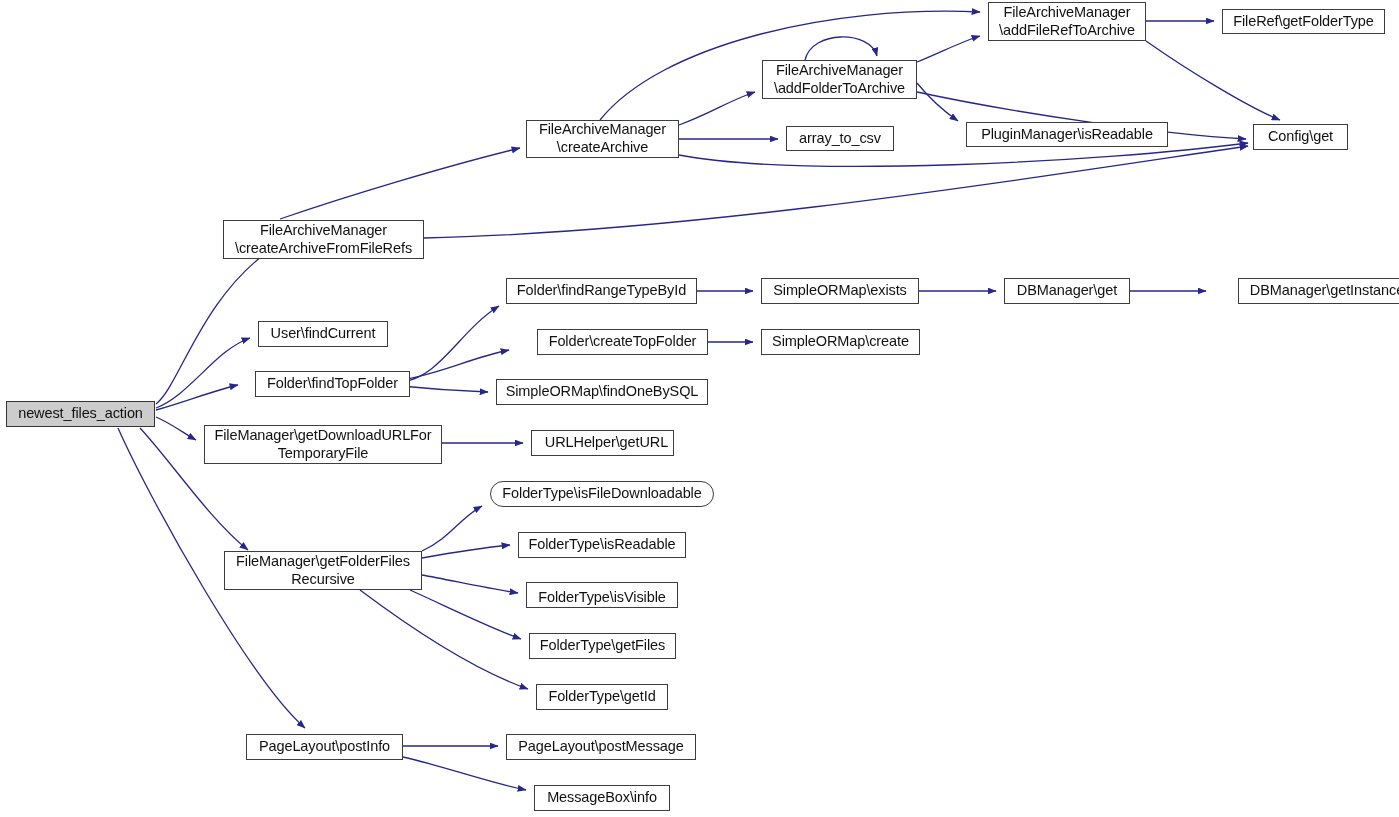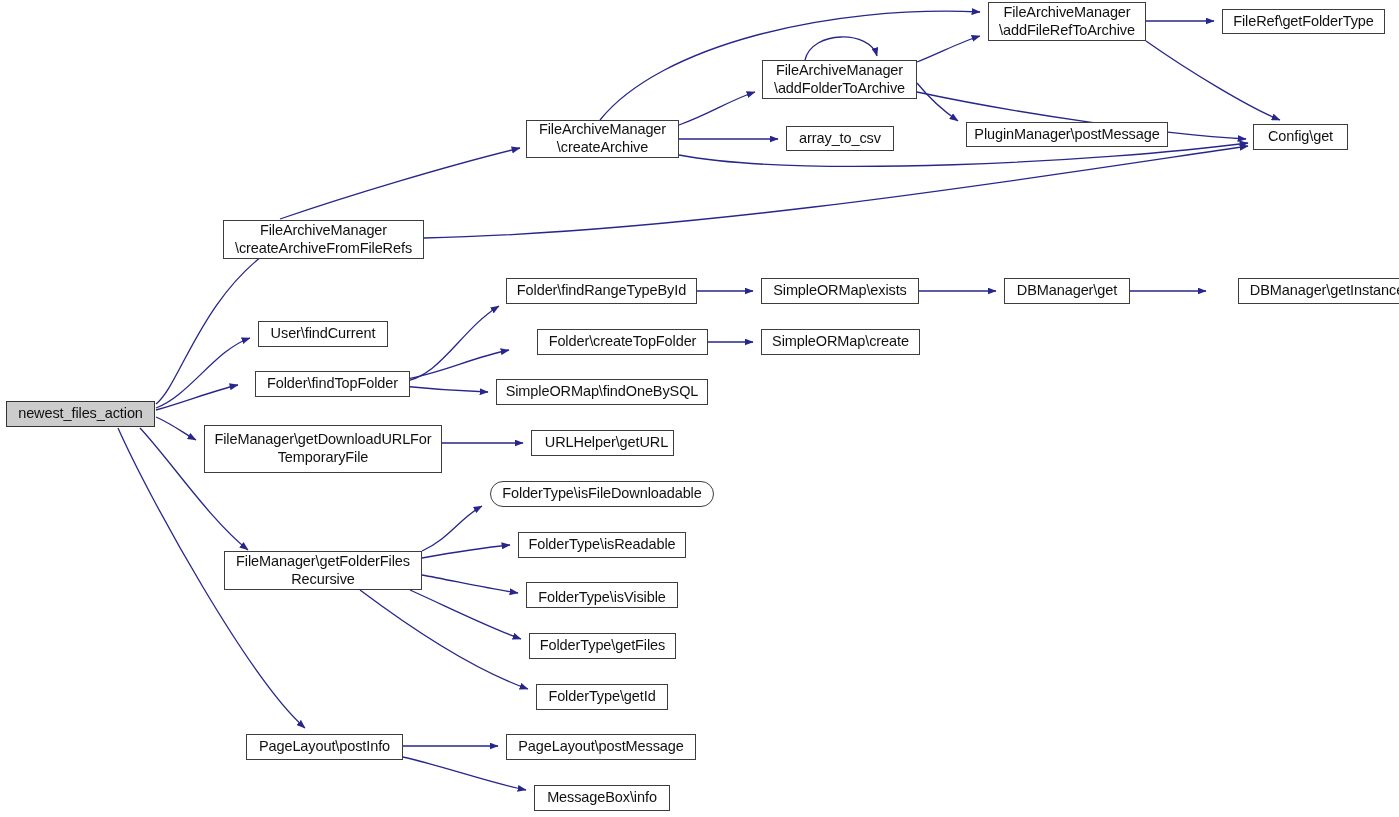--- a/index.html
+++ b/index.html
@@ -99,32 +99,32 @@
       <div class="gnode" style="left: 223px; top: 220px; width: 201px; height: 39px;"><span>FileArchiveManager
 \createArchiveFromFileRefs</span></div>
       <div class="gnode" style="left: 526px; top: 120px; width: 153px; height: 38px;"><span>FileArchiveManager
 \createArchive</span></div>
       <div class="gnode" style="left: 762px; top: 60px; width: 155px; height: 39px;"><span>FileArchiveManager
 \addFolderToArchive</span></div>
       <div class="gnode" style="left: 988px; top: 2px; width: 158px; height: 39px;"><span>FileArchiveManager
 \addFileRefToArchive</span></div>
       <div class="gnode" style="left: 1222px; top: 9px; width: 163px; height: 25px;"><span>FileRef\getFolderType</span></div>
       <div class="gnode" style="left: 786px; top: 126px; width: 108px; height: 25px;"><span>array_to_csv</span></div>
-      <div class="gnode" style="left: 966px; top: 122px; width: 202px; height: 25px;"><span>PluginManager\postMessage</span></div>
+      <div class="gnode" style="left: 966px; top: 122px; width: 202px; height: 25px;"><span>PluginManager\isReadable</span></div>
       <div class="gnode" style="left: 1253px; top: 124px; width: 95px; height: 26px;"><span>Config\get</span></div>
       <div class="gnode" style="left: 506px; top: 278px; width: 191px; height: 26px;"><span>Folder\findRangeTypeById</span></div>
       <div class="gnode" style="left: 761px; top: 278px; width: 158px; height: 26px;"><span>SimpleORMap\exists</span></div>
       <div class="gnode" style="left: 1004px; top: 278px; width: 126px; height: 26px;"><span>DBManager\get</span></div>
       <div class="gnode" style="left: 1214px; top: 278px; width: 178px; height: 26px; margin-left: 24px;"><span>DBManager\getInstance</span></div>
       <div class="gnode" style="left: 516px; top: 329px; width: 171px; height: 26px; margin-left: 21px;"><span>Folder\createTopFolder</span></div>
       <div class="gnode" style="left: 761px; top: 329px; width: 159px; height: 26px;"><span>SimpleORMap\create</span></div>
       <div class="gnode" style="left: 258px; top: 321px; width: 130px; height: 26px;"><span>User\findCurrent</span></div>
       <div class="gnode" style="left: 246px; top: 371px; width: 155px; height: 26px; margin-left: 9px;"><span>Folder\findTopFolder</span></div>
       <div class="gnode" style="left: 496px; top: 379px; width: 212px; height: 26px;"><span>SimpleORMap\findOneBySQL</span></div>
-      <div class="gnode" style="left: 204px; top: 425px; width: 238px; height: 48px; text-align: center;"><span>FileManager\getDownloadURLFor
+      <div class="gnode" style="left: 204px; top: 425px; width: 238px; height: 39px; text-align: center;"><span>FileManager\getDownloadURLFor
 TemporaryFile</span></div>
       <div class="gnode" style="left: 531px; top: 430px; width: 143px; height: 26px; padding-left: 8px;"><span>URLHelper\getURL</span></div>
       <div class="gnode" style="left: 224px; top: 551px; width: 198px; height: 39px;"><span>FileManager\getFolderFiles
 Recursive</span></div>
       <div class="gnode" style="left: 490px; top: 481px; width: 224px; height: 26px; border-radius: 13px;"><span>FolderType\isFileDownloadable</span></div>
       <div class="gnode" style="left: 518px; top: 532px; width: 168px; height: 26px;"><span>FolderType\isReadable</span></div>
       <div class="gnode" style="left: 526px; top: 582px; width: 152px; height: 26px; align-items: flex-end;"><span>FolderType\isVisible</span></div>
       <div class="gnode" style="left: 529px; top: 633px; width: 147px; height: 26px;"><span>FolderType\getFiles</span></div>
       <div class="gnode" style="left: 536px; top: 684px; width: 132px; height: 26px;"><span>FolderType\getId</span></div>
       <div class="gnode" style="left: 246px; top: 734px; width: 157px; height: 26px;"><span>PageLayout\postInfo</span></div>

